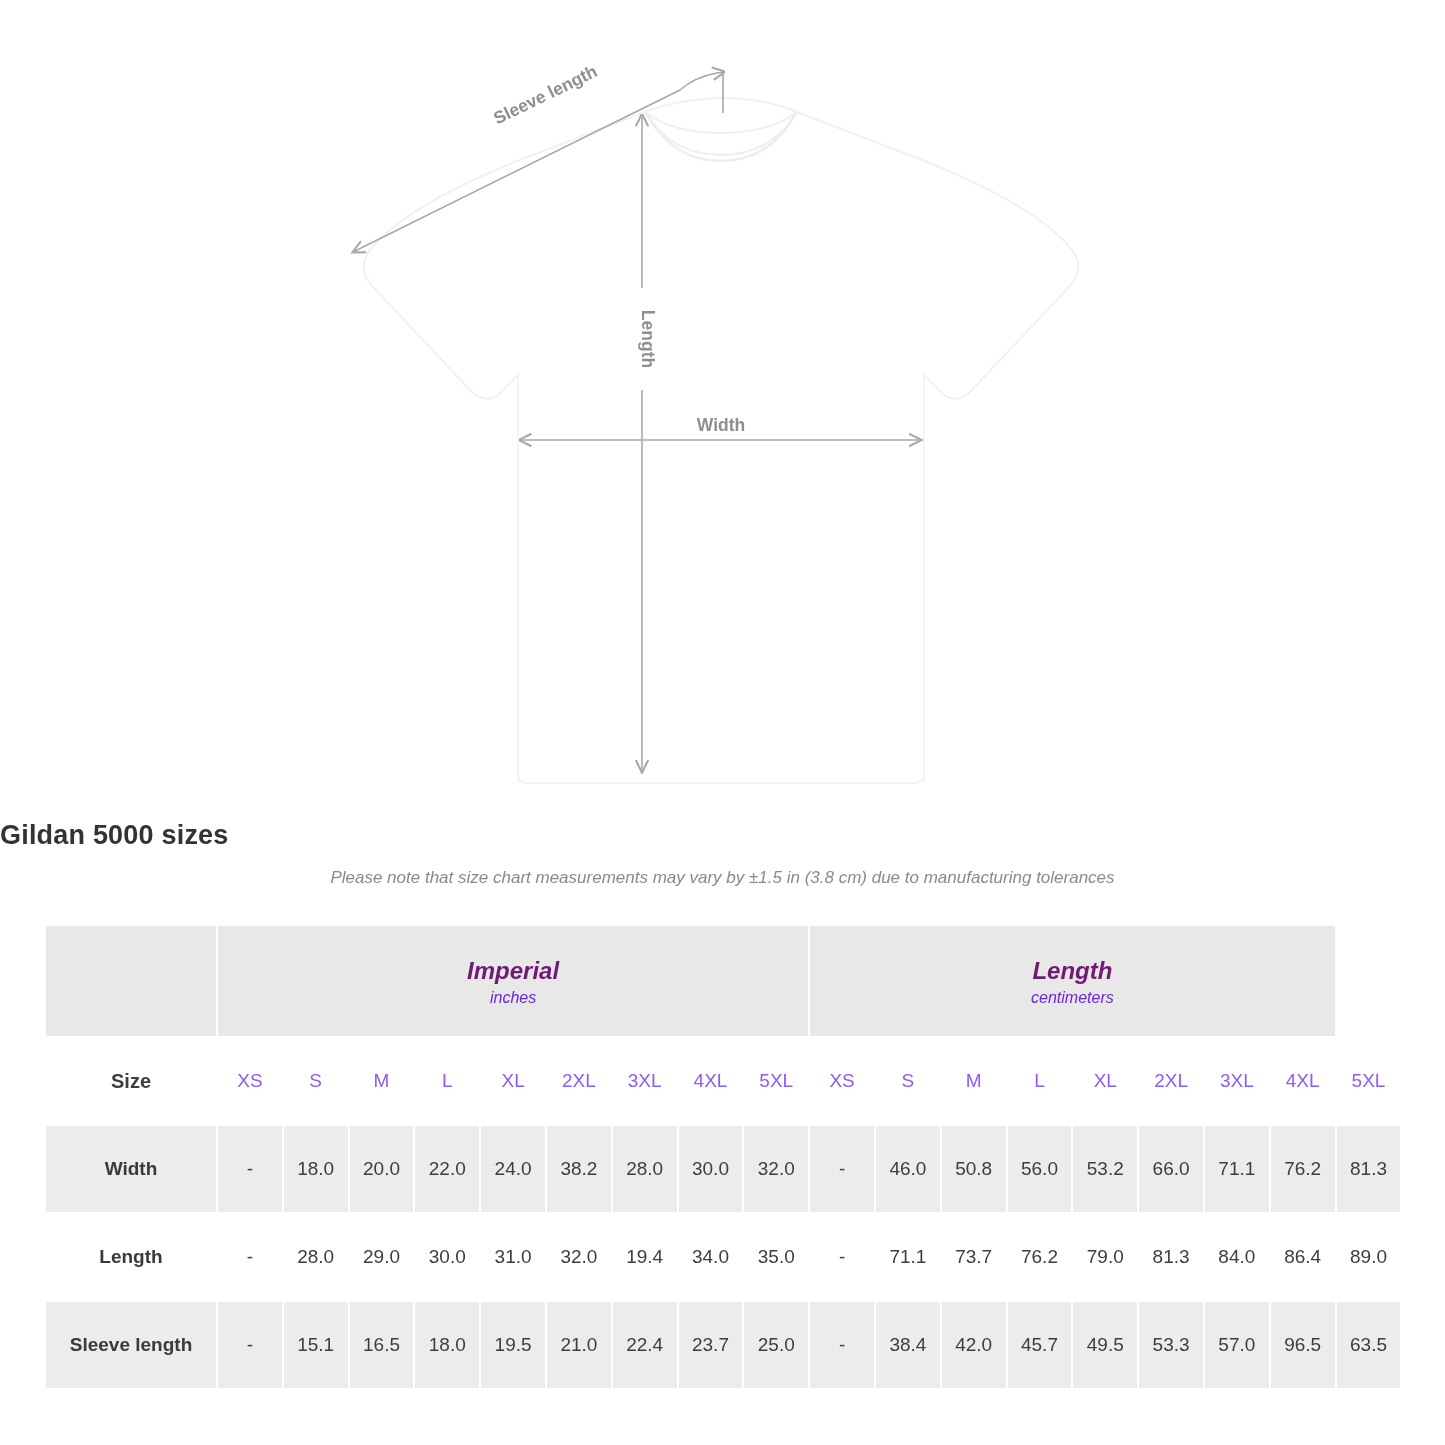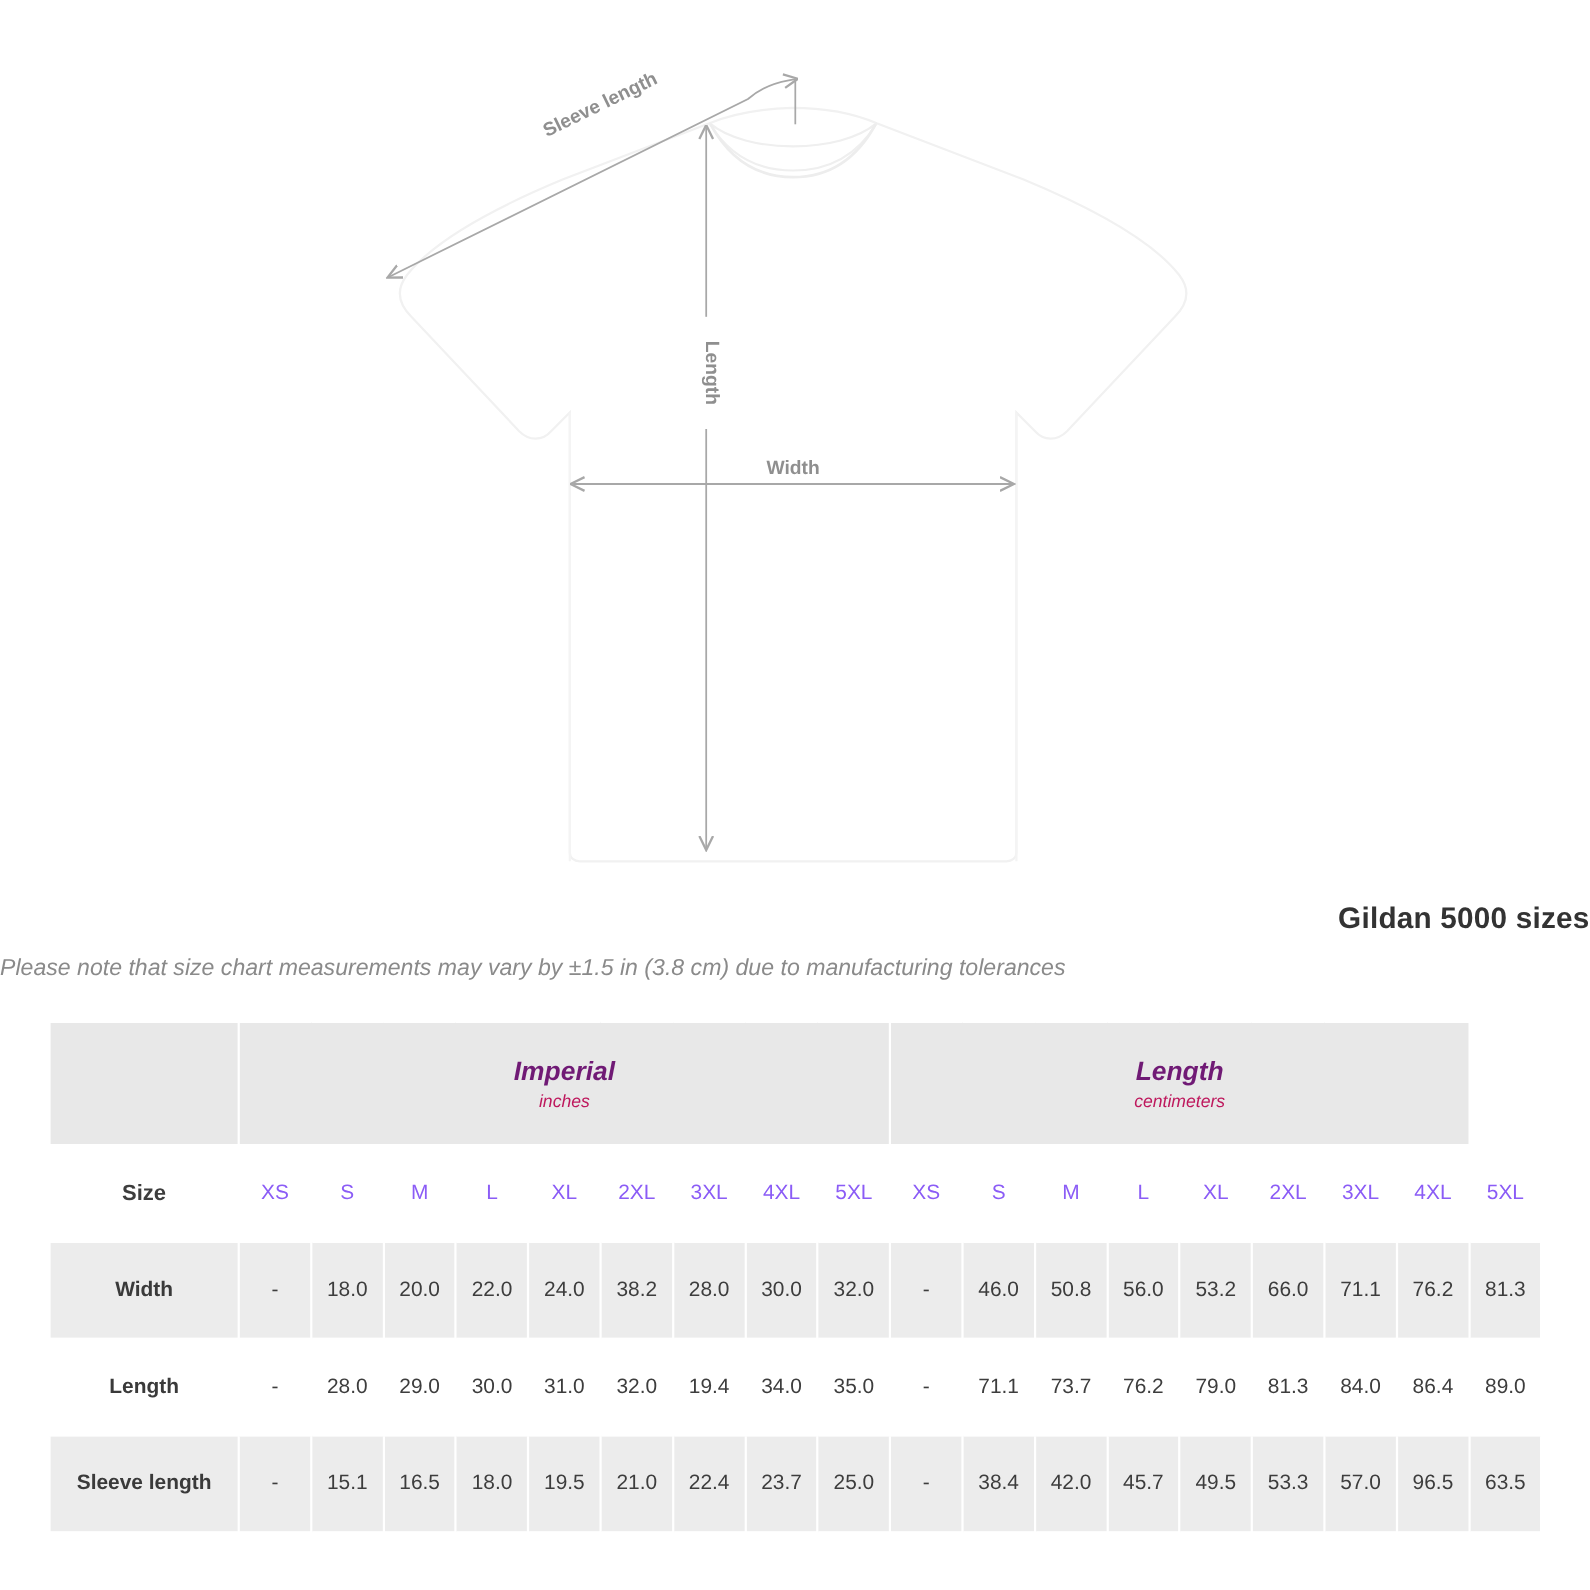--- a/index.html
+++ b/index.html
@@ -25,29 +25,30 @@
     position: relative;
     width: 1445px;
     height: 820px;
   }
   .illustration svg {
     display: block;
   }
 
   
   .chart-title {
-    text-align: right;
+    text-align: left;
     font-size: 27px;
     font-weight: bold;
     color: #333333;
     margin-top: 0px;
     letter-spacing: 0.2px;
   }
   .chart-note {
-    font-size: 21px;
+    text-align: center;
+    font-size: 17px;
     font-style: italic;
     color: #8a8a8a;
     margin-top: 17px;
   }
 
   
   .table-wrap {
     margin: 36px 44px 0 44px;
     width: 1357px;
   }
@@ -70,21 +71,21 @@
   .unit-name {
     font-size: 24px;
     font-style: italic;
     font-weight: bold;
     color: #701a75;
     line-height: 1.25;
   }
   .unit-sub {
     font-size: 16px;
     font-style: italic;
-    color: #be185d;
+    color: #6d28d9;
     margin-top: 3px;
   }
   .hdr-row td {
     background: #ffffff;
     height: 84px;
     font-size: 19px;
     color: #3d3d3d;
   }
   .hdr-row td.rowlabel {
     font-weight: bold;

